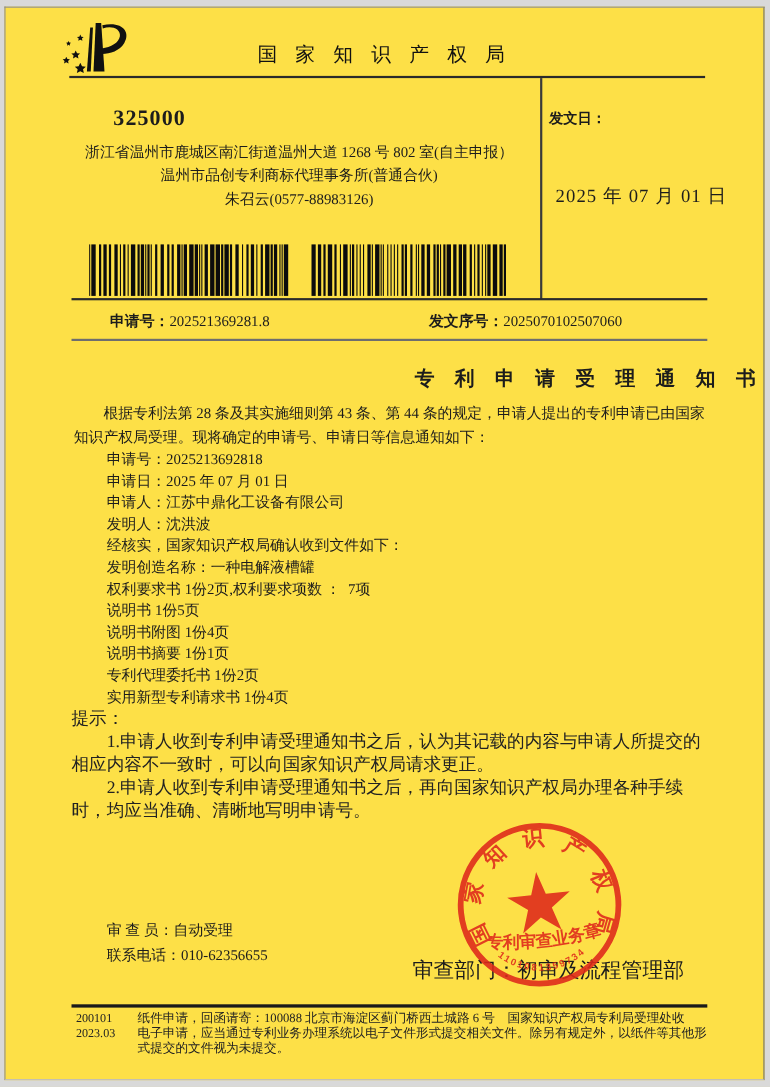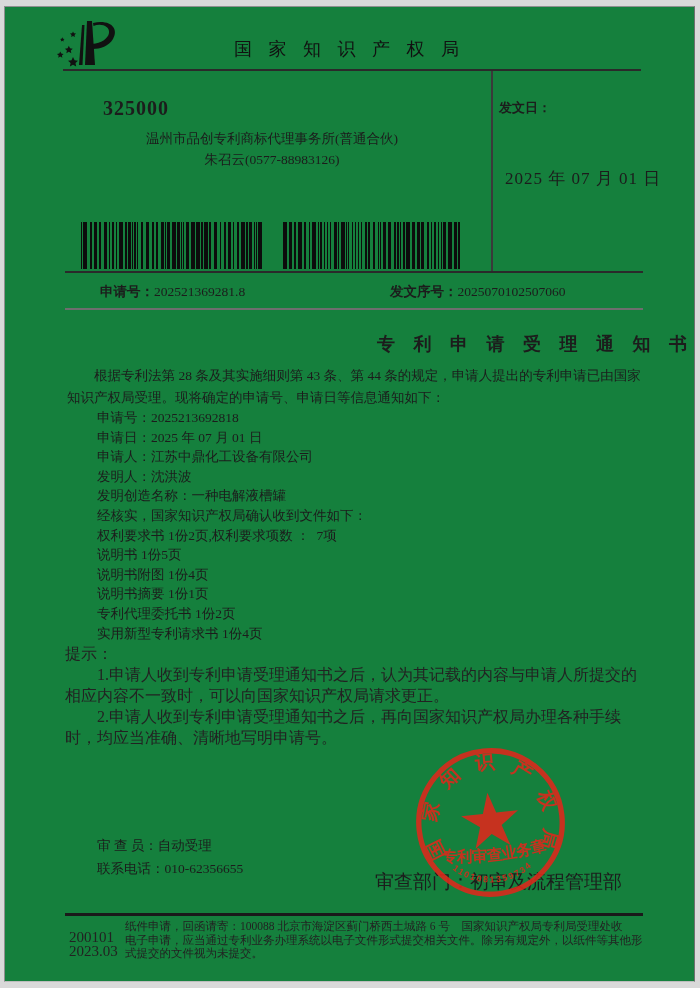--- a/index.html
+++ b/index.html
@@ -1,19 +1,19 @@
 <!DOCTYPE html>
 <html><head>
 <meta charset="utf-8">
 <style>
   * { margin:0; padding:0; box-sizing:border-box; }
   html,body { width:700px; height:988px; background:#d9d9d9; font-family:"Liberation Serif","DejaVu Serif",serif; }
   .page {
     position:absolute; left:4px; top:6px; width:691px; height:976px;
-    background:#15803d; border:1px solid #8f8f8f; border-right-color:#6f6f6f; border-bottom-color:#bdbdbd;
+    background:#fde047; border:1px solid #8f8f8f; border-right-color:#6f6f6f; border-bottom-color:#bdbdbd;
     overflow:hidden; color:#1c1c1c;
   }
   .abs { position:absolute; }
   
   .agency-title { left:0; right:0; top:30px; text-align:center; font-size:18px; letter-spacing:6px; color:#111; }
   .rule { background:#2a2a2a; }
   .hr-header { left:58px; top:62px; width:578px; height:2px; }
   .v-divider { left:486px; top:64px; width:2px; height:201px; background:#3a3a3a; }
   
   .postcode { left:98px; top:90px; font-size:20px; font-weight:bold; letter-spacing:1px; }
@@ -42,21 +42,21 @@
   .notes { left:60px; top:636px; width:580px; font-size:16px; line-height:21px; color:#222; }
   .notes .note-item { text-indent:2em; }
   
   .sign-examiner { left:92px; top:830px; font-size:13.5px; }
   .sign-phone { left:92px; top:853px; font-size:13.5px; }
   .sign-dept { left:370px; top:837px; font-size:19px;margin-top:25px; }
   
   .seal { left:408px; top:738px; width:155px; height:155px; opacity:0.88; }
   
   .hr-footer { left:60px; top:906px; width:578px; height:2.5px; background:#1a1a1a; }
-  .footer-codes { left:64px; top:913px; font-size:15px; line-height:13.5px; color:#222;margin-top:11px; }
+  .footer-codes { left:64px; top:913px; font-size:11px; line-height:13.5px; color:#222; }
   .footer-text { left:120px; top:913px; width:520px; font-size:11.5px; line-height:13.5px; color:#222; }
   .logo { left:44px; top:10px; width:76px; height:52px; }
 </style>
 </head>
 <body>
 
 <div class="page">
 
   <svg class="abs logo" viewBox="0 0 76 52">
     <g fill="#111">
@@ -70,20 +70,21 @@
       <path d="M24 40 l1.6 3.2 3.4.5-2.5 2.3.7 3.4-3.2-1.7-3.1 1.7.7-3.4-2.6-2.3 3.5-.5z"></path>
     </g>
   </svg>
 
   <div class="abs agency-title">国 家 知 识 产 权 局</div>
   <div class="abs rule hr-header"></div>
   <div class="abs v-divider"></div>
 
   <div class="abs postcode">325000</div>
   <div class="abs addr-block">
+    <div>浙江省温州市鹿城区南汇街道温州大道 1268 号 802 室(自主申报）</div>
     <div>温州市品创专利商标代理事务所(普通合伙)</div>
     <div>朱召云(0577-88983126)</div>
   </div>
 
   <div class="abs issue-label">发文日：</div>
   <div class="abs issue-date">2025 年 07 月 01 日</div>
 
   <div class="abs barcode bc1" id="barcode1">
       <svg width="182" height="47">
         <rect x="0" y="0" width="1" height="47" fill="#0c0c0c"></rect>
@@ -187,22 +188,22 @@
   <div class="abs ref-row ref-serial"><span class="ref-label">发文序号：</span><span>2025070102507060</span></div>
   <div class="abs rule hr-mid2"></div>
 
   <div class="abs doc-title">专 利 申 请 受 理 通 知 书</div>
   <div class="abs intro">根据专利法第 28 条及其实施细则第 43 条、第 44 条的规定，申请人提出的专利申请已由国家知识产权局受理。现将确定的申请号、申请日等信息通知如下：</div>
   <div class="abs details">
       <div>申请号：2025213692818</div>
       <div>申请日：2025 年 07 月 01 日</div>
       <div>申请人：江苏中鼎化工设备有限公司</div>
       <div>发明人：沈洪波</div>
+      <div>经核实，国家知识产权局确认收到文件如下：</div>
       <div>发明创造名称：一种电解液槽罐</div>
-      <div>经核实，国家知识产权局确认收到文件如下：</div>
       <div>权利要求书 1份2页,权利要求项数 ：  7项</div>
       <div>说明书 1份5页</div>
       <div>说明书附图 1份4页</div>
       <div>说明书摘要 1份1页</div>
       <div>专利代理委托书 1份2页</div>
       <div>实用新型专利请求书 1份4页</div>
     </div>
 
   <div class="abs notes">
     <div>提示：</div>

